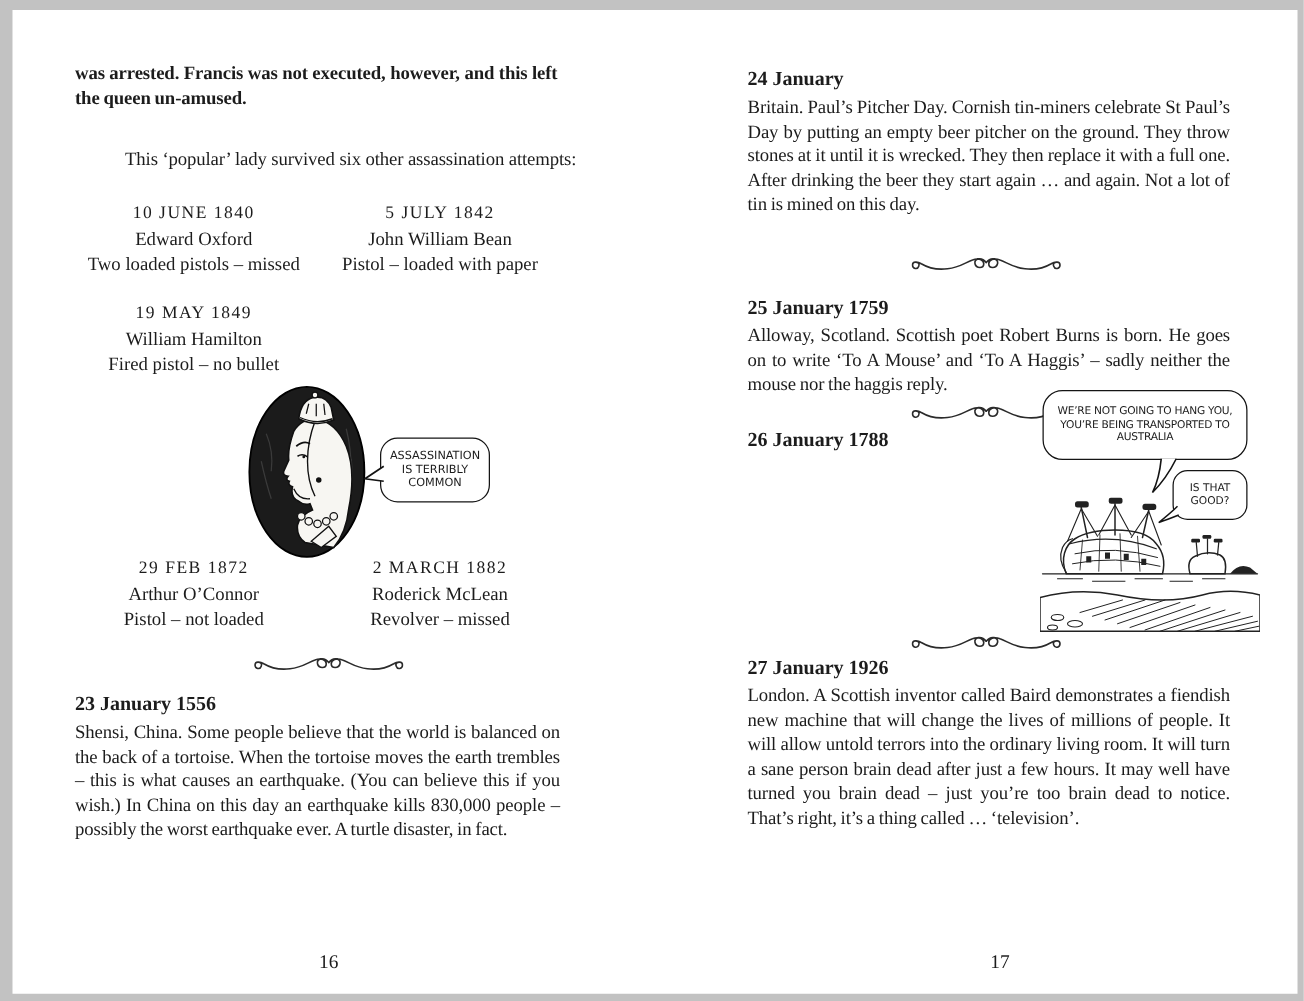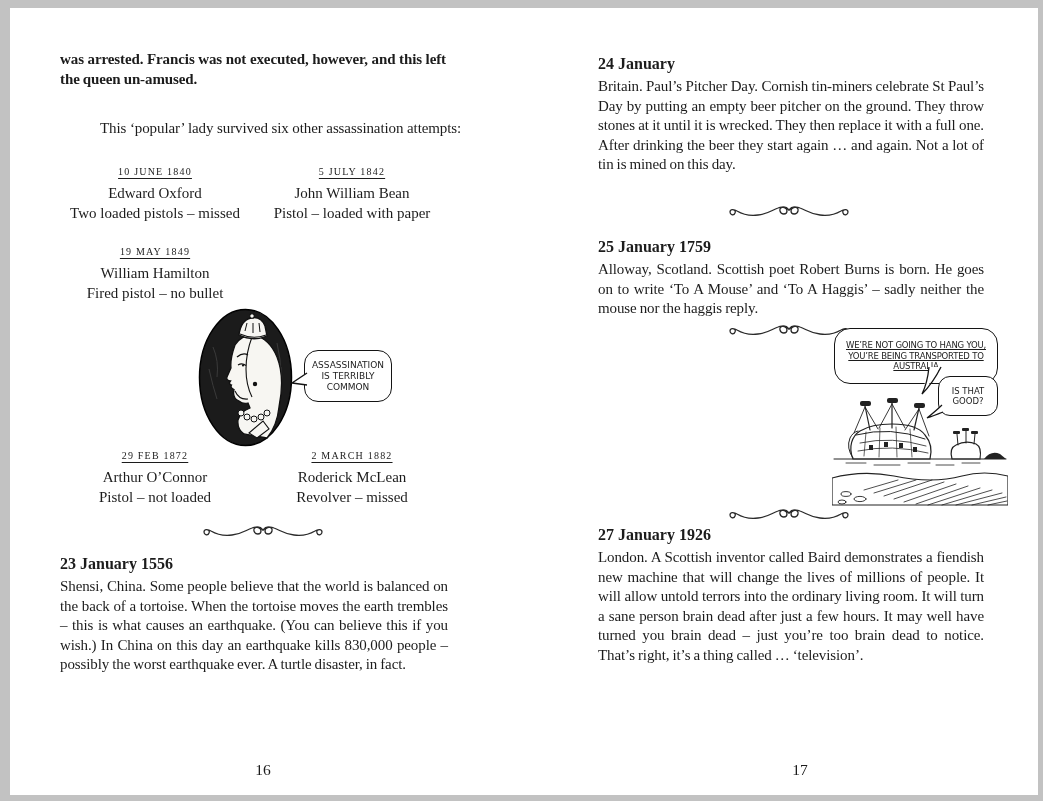--- a/index.html
+++ b/index.html
@@ -25,22 +25,22 @@
     font-size:16px;font-weight:bold;line-height:21px;margin:0 0 3px 0;
     letter-spacing:0;
   }
   .page-number{font-size:15.5px;text-align:center;width:40px;}
 
   
   .attempt{
     text-align:center;font-size:15px;line-height:20.5px;
   }
   .attempt .date{
-    display:inline-block;letter-spacing:1.2px;font-size:10px;
-    text-decoration:underline;text-decoration-thickness:1px;text-underline-offset:3px;
+    display:inline-block;letter-spacing:1.2px;font-size:14px;
+    text-decoration-thickness:1px;text-underline-offset:3px;
   }
 
   
   .bubble{
     background:#fff;border:1.5px solid #141414;border-radius:12px;
     display:flex;align-items:center;justify-content:center;text-align:center;
     font-family:"DejaVu Sans", sans-serif;
     box-sizing:border-box;
   }
   .bubble .btxt{display:block;padding:3px 4px;}
@@ -174,25 +174,26 @@
     <div class="abs" style="left:199px;top:313px;">
       <svg class="flourish" viewBox="0 0 120 18">
         <g fill="none" stroke="#2b2b2b" stroke-width="1.3" stroke-linecap="round">
           <path d="M60,7 c4,-5 10,-3 9,1 c-1,4 -7,4 -7,0 c0,-3 4,-5 9,-3 c6,2 10,6 20,7 c8,1 16,-1 21,-4 c3,-2 7,-2 7,1 c0,3 -4,4 -5,1 c-1,-2 1,-4 4,-3"></path>
           <path d="M60,7 c4,-5 10,-3 9,1 c-1,4 -7,4 -7,0 c0,-3 4,-5 9,-3 c6,2 10,6 20,7 c8,1 16,-1 21,-4 c3,-2 7,-2 7,1 c0,3 -4,4 -5,1 c-1,-2 1,-4 4,-3" transform="matrix(-1,0,0,1,120,0)"></path>
         </g>
       </svg>
     </div>
 
     <div class="abs" style="left:68px;top:334px;width:230px;">
+      <div class="entry-heading">26 January 1788</div>
     </div>
 
     <div class="abs" style="left:302px;top:298px;width:176px;height:200px;">
 
-      <div class="abs bubble" style="left:2px;top:22px;width:164px;height:56px;font-size:8.5px;line-height:10.5px;border-radius:16px;letter-spacing:-0.2px;text-decoration:underline;">
+      <div class="abs bubble" style="left:2px;top:6px;width:164px;height:56px;font-size:8.5px;line-height:10.5px;border-radius:16px;letter-spacing:-0.2px;">
         <span class="btxt">WE’RE NOT GOING TO HANG YOU, YOU’RE BEING TRANSPORTED TO AUSTRALIA</span>
       </div>
       <svg class="tail-svg" style="left:88px;top:60px;" width="24" height="30" viewBox="0 0 24 30">
         <polygon points="2,28 9,1 21,1" fill="#fff"></polygon>
         <path d="M9,1 C8,11 6,20 2,28 C9,21 16,11 21,1" fill="none" stroke="#141414" stroke-width="1.3"></path>
       </svg>
 
       <div class="abs bubble" style="left:106px;top:70px;width:60px;height:40px;font-size:8.5px;line-height:10.5px;border-radius:12px;">
         <span class="btxt">IS THAT GOOD?</span>
       </div>

